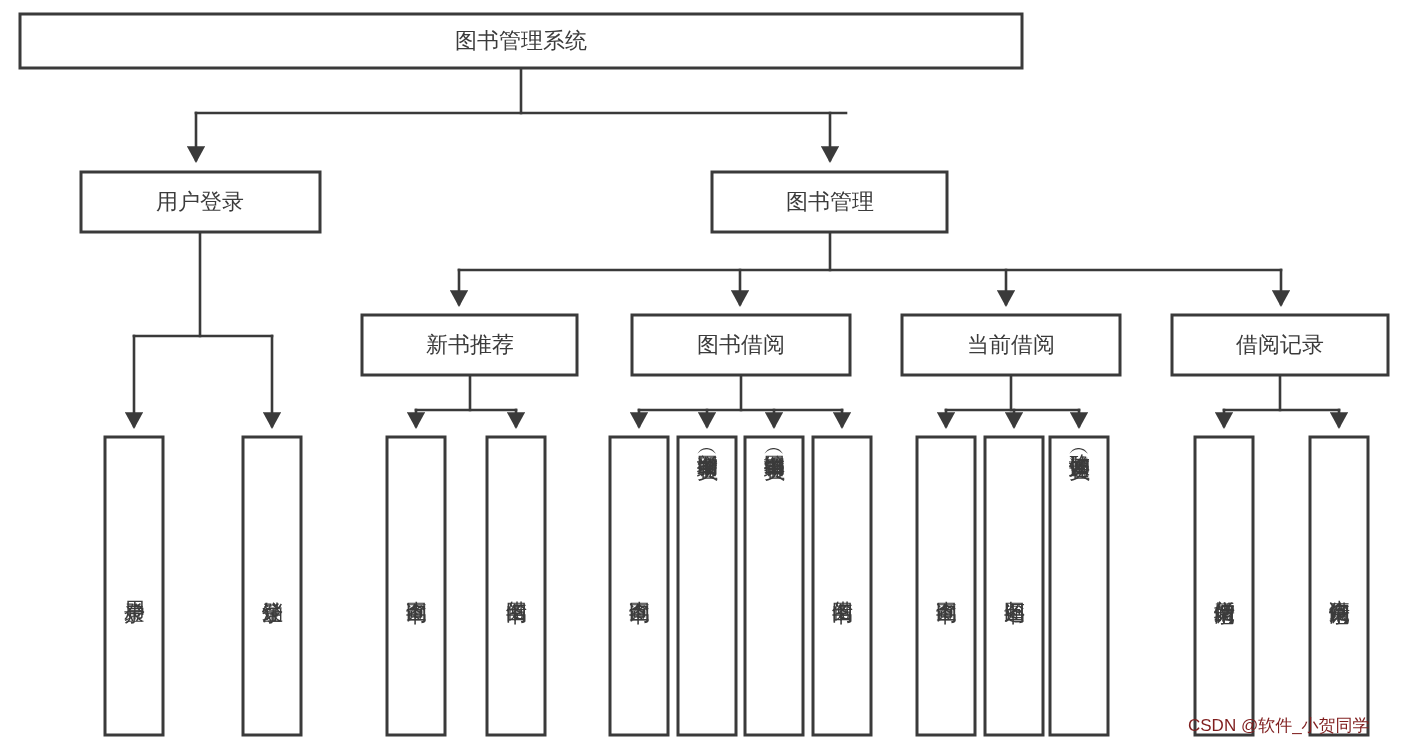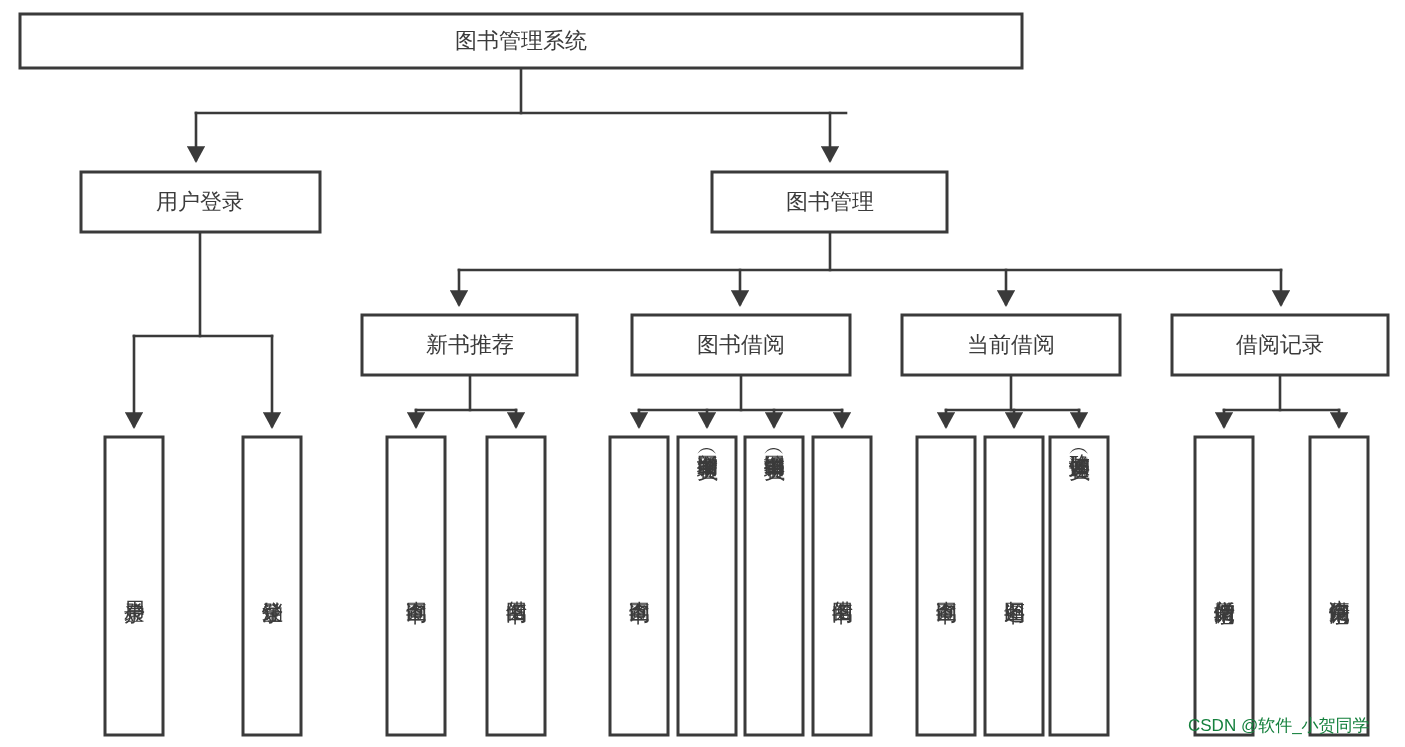--- a/index.html
+++ b/index.html
@@ -59,21 +59,21 @@
     color: #3b3b3b;
     letter-spacing: 1px;
     white-space: nowrap;
   }
   .watermark {
     position: absolute;
     left: 1188px;
     top: 714px;
     font-family: "Liberation Sans", "DejaVu Sans", sans-serif;
     font-size: 17px;
-    color: #15803d;
+    color: #7f1d1d;
     white-space: nowrap;
     pointer-events: none;
   }
 </style>
 </head>
 <body>
 
 <div id="diagram-root">
 
   <svg class="diagram" viewBox="0 0 1405 747">

